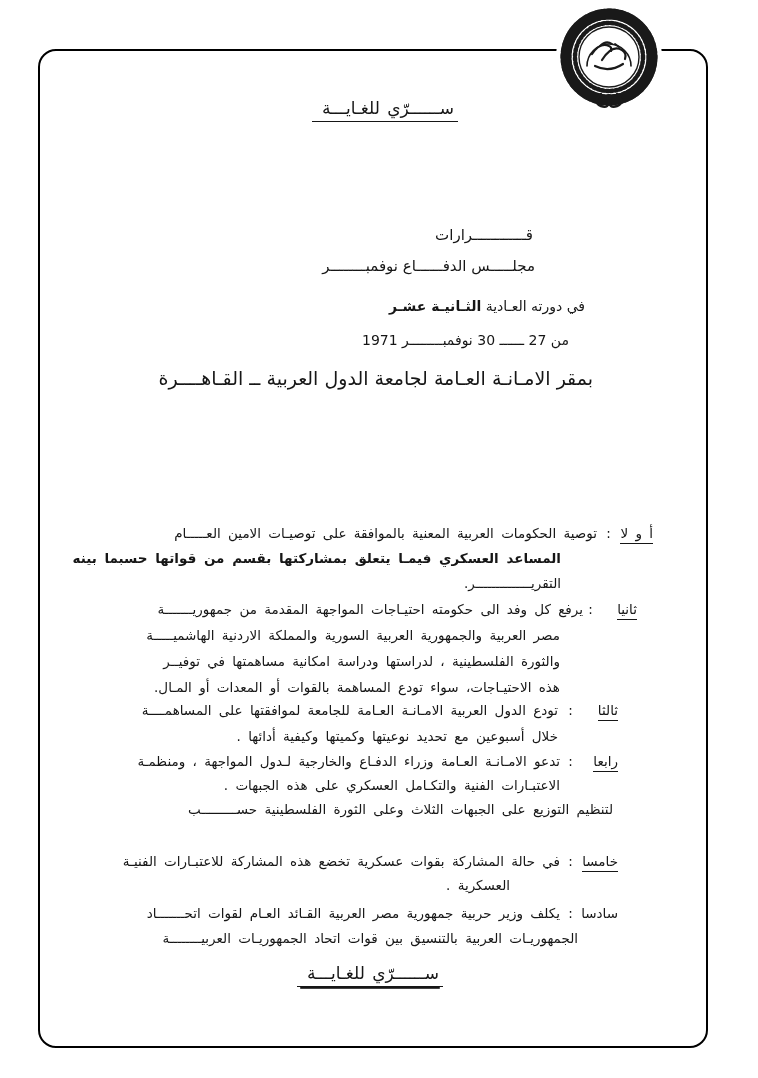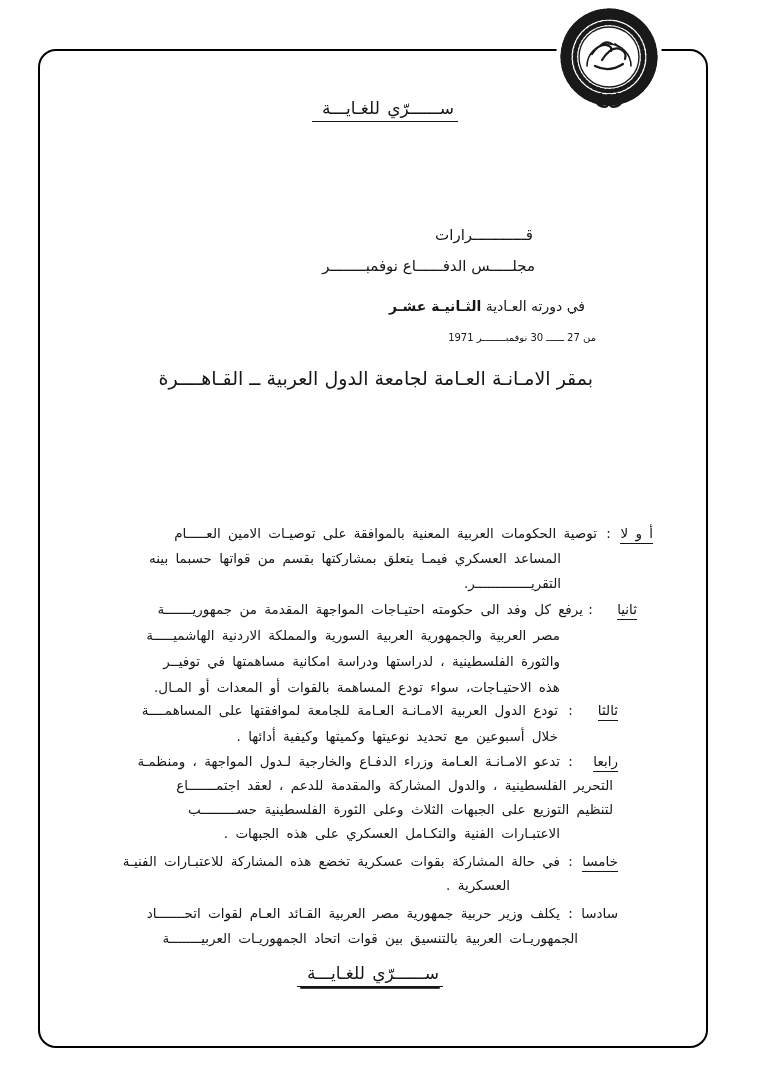--- a/index.html
+++ b/index.html
@@ -18,21 +18,21 @@
   }
   .secret .secret-text{border-bottom:1.5px solid #161616;padding:0 4px 3px 10px;}
   .secret.footer-pos .secret-text{box-shadow:0 5px 0 -3.2px #161616;}
   .header-pos{left:285px;width:200px;top:98px;}
   .footer-pos{left:270px;width:200px;top:963px;}
   .t-line{position:absolute;direction:rtl;white-space:nowrap;z-index:3;text-align:left;}
   .t1{top:226px;right:225px;font-size:15px;}
   .t2{top:257px;right:223px;font-size:15px;}
   .t3{top:298px;right:173px;font-size:14px;}
   .t3 .bold-part{font-weight:bold;}
-  .t4{top:332px;right:162px;font-size:10px;}
+  .t4{top:332px;right:189px;font-size:14px;}
   .t5{top:367px;right:165px;font-size:19px;}
   .item{
     position:absolute;left:85px;right:105px;direction:rtl;z-index:3;
     font-size:13.5px;letter-spacing:.3px;word-spacing:3px;
   }
   .item .label{position:absolute;top:0;white-space:nowrap;}
   .item .label .u{border-bottom:1.5px solid #161616;padding-bottom:2px;}
   .item .label.no-underline .u{border-bottom:none;}
   .item .colon{position:absolute;top:0;}
   .item .line{text-align:right;white-space:nowrap;}
@@ -75,21 +75,21 @@
 <div class="t-line t3">
   <span>في دورته العـادية </span><span class="bold-part">الثـانيـة عشـر</span>
 </div>
 <div class="t-line t4">من 27 ــــــ 30 نوفمبــــــــر 1971</div>
 <div class="t-line t5">بمقر الامـانـة العـامة لجامعة الدول العربية ــ القـاهــــرة</div>
 
 <div class="item i1">
   <span class="label" style="right:0;"><span class="u">أ و لا</span></span>
   <span class="colon" style="right:42px;">:</span>
   <div class="line" style="margin-right:56px;">توصية الحكومات العربية المعنية بالموافقة على توصيـات الامين العـــــام</div>
-  <div class="line" style="margin-right:92px;">المساعد العسكري فيمـا يتعلق بمشاركتها بقسم من قواتها حسبما بينه</div>
+  <div class="line" style="margin-right:92px;font-weight:bold;">المساعد العسكري فيمـا يتعلق بمشاركتها بقسم من قواتها حسبما بينه</div>
   <div class="line" style="margin-right:92px;">التقريــــــــــــــر.</div>
 </div>
 
 <div class="item i2">
   <span class="label" style="right:16px;"><span class="u">ثانيا</span></span>
   <span class="colon" style="right:60px;">:</span>
   <div class="line" style="margin-right:70px;">يرفع كل وفد الى حكومته احتيـاجات المواجهة المقدمة من جمهوريـــــــة</div>
   <div class="line" style="margin-right:93px;">مصر العربية والجمهورية العربية السورية والمملكة الاردنية الهاشميـــــة</div>
   <div class="line" style="margin-right:93px;">والثورة الفلسطينية ، لدراستها ودراسة امكانية مساهمتها في توفيــر</div>
   <div class="line" style="margin-right:93px;">هذه الاحتيـاجات، سواء تودع المساهمة بالقوات أو المعدات أو المـال.</div>
@@ -99,23 +99,22 @@
   <span class="label" style="right:35px;"><span class="u">ثالثا</span></span>
   <span class="colon" style="right:80px;">:</span>
   <div class="line" style="margin-right:95px;">تودع الدول العربية الامـانـة العـامة للجامعة لموافقتها على المساهمــــة</div>
   <div class="line" style="margin-right:95px;">خلال أسبوعين مع تحديد نوعيتها وكميتها وكيفية أدائها .</div>
 </div>
 
 <div class="item i4">
   <span class="label" style="right:35px;"><span class="u">رابعا</span></span>
   <span class="colon" style="right:80px;">:</span>
   <div class="line" style="margin-right:93px;">تدعو الامـانـة العـامة وزراء الدفـاع والخارجية لـدول المواجهة ، ومنظمـة</div>
-  <div class="line" style="margin-right:40px;">التحرير الفلسطينية ، والدول المشاركة والمقدمة للدعم ، لعقد اجتمـــــــاع</div>
+  <div class="line" style="margin-right:93px;">الاعتبـارات الفنية والتكـامل العسكري على هذه الجبهات .</div>
   <div class="line" style="margin-right:40px;">لتنظيم التوزيع على الجبهات الثلاث وعلى الثورة الفلسطينية حســـــــــب</div>
-  <div class="line" style="margin-right:93px;">الاعتبـارات الفنية والتكـامل العسكري على هذه الجبهات .</div>
 </div>
 
 <div class="item i5">
   <span class="label" style="right:35px;"><span class="u">خامسا</span></span>
   <span class="colon" style="right:80px;">:</span>
   <div class="line" style="margin-right:93px;">في حالة المشاركة بقوات عسكرية تخضع هذه المشاركة للاعتبـارات الفنيـة</div>
   <div class="line" style="margin-right:143px;">العسكرية .</div>
 </div>
 
 <div class="item i6">

